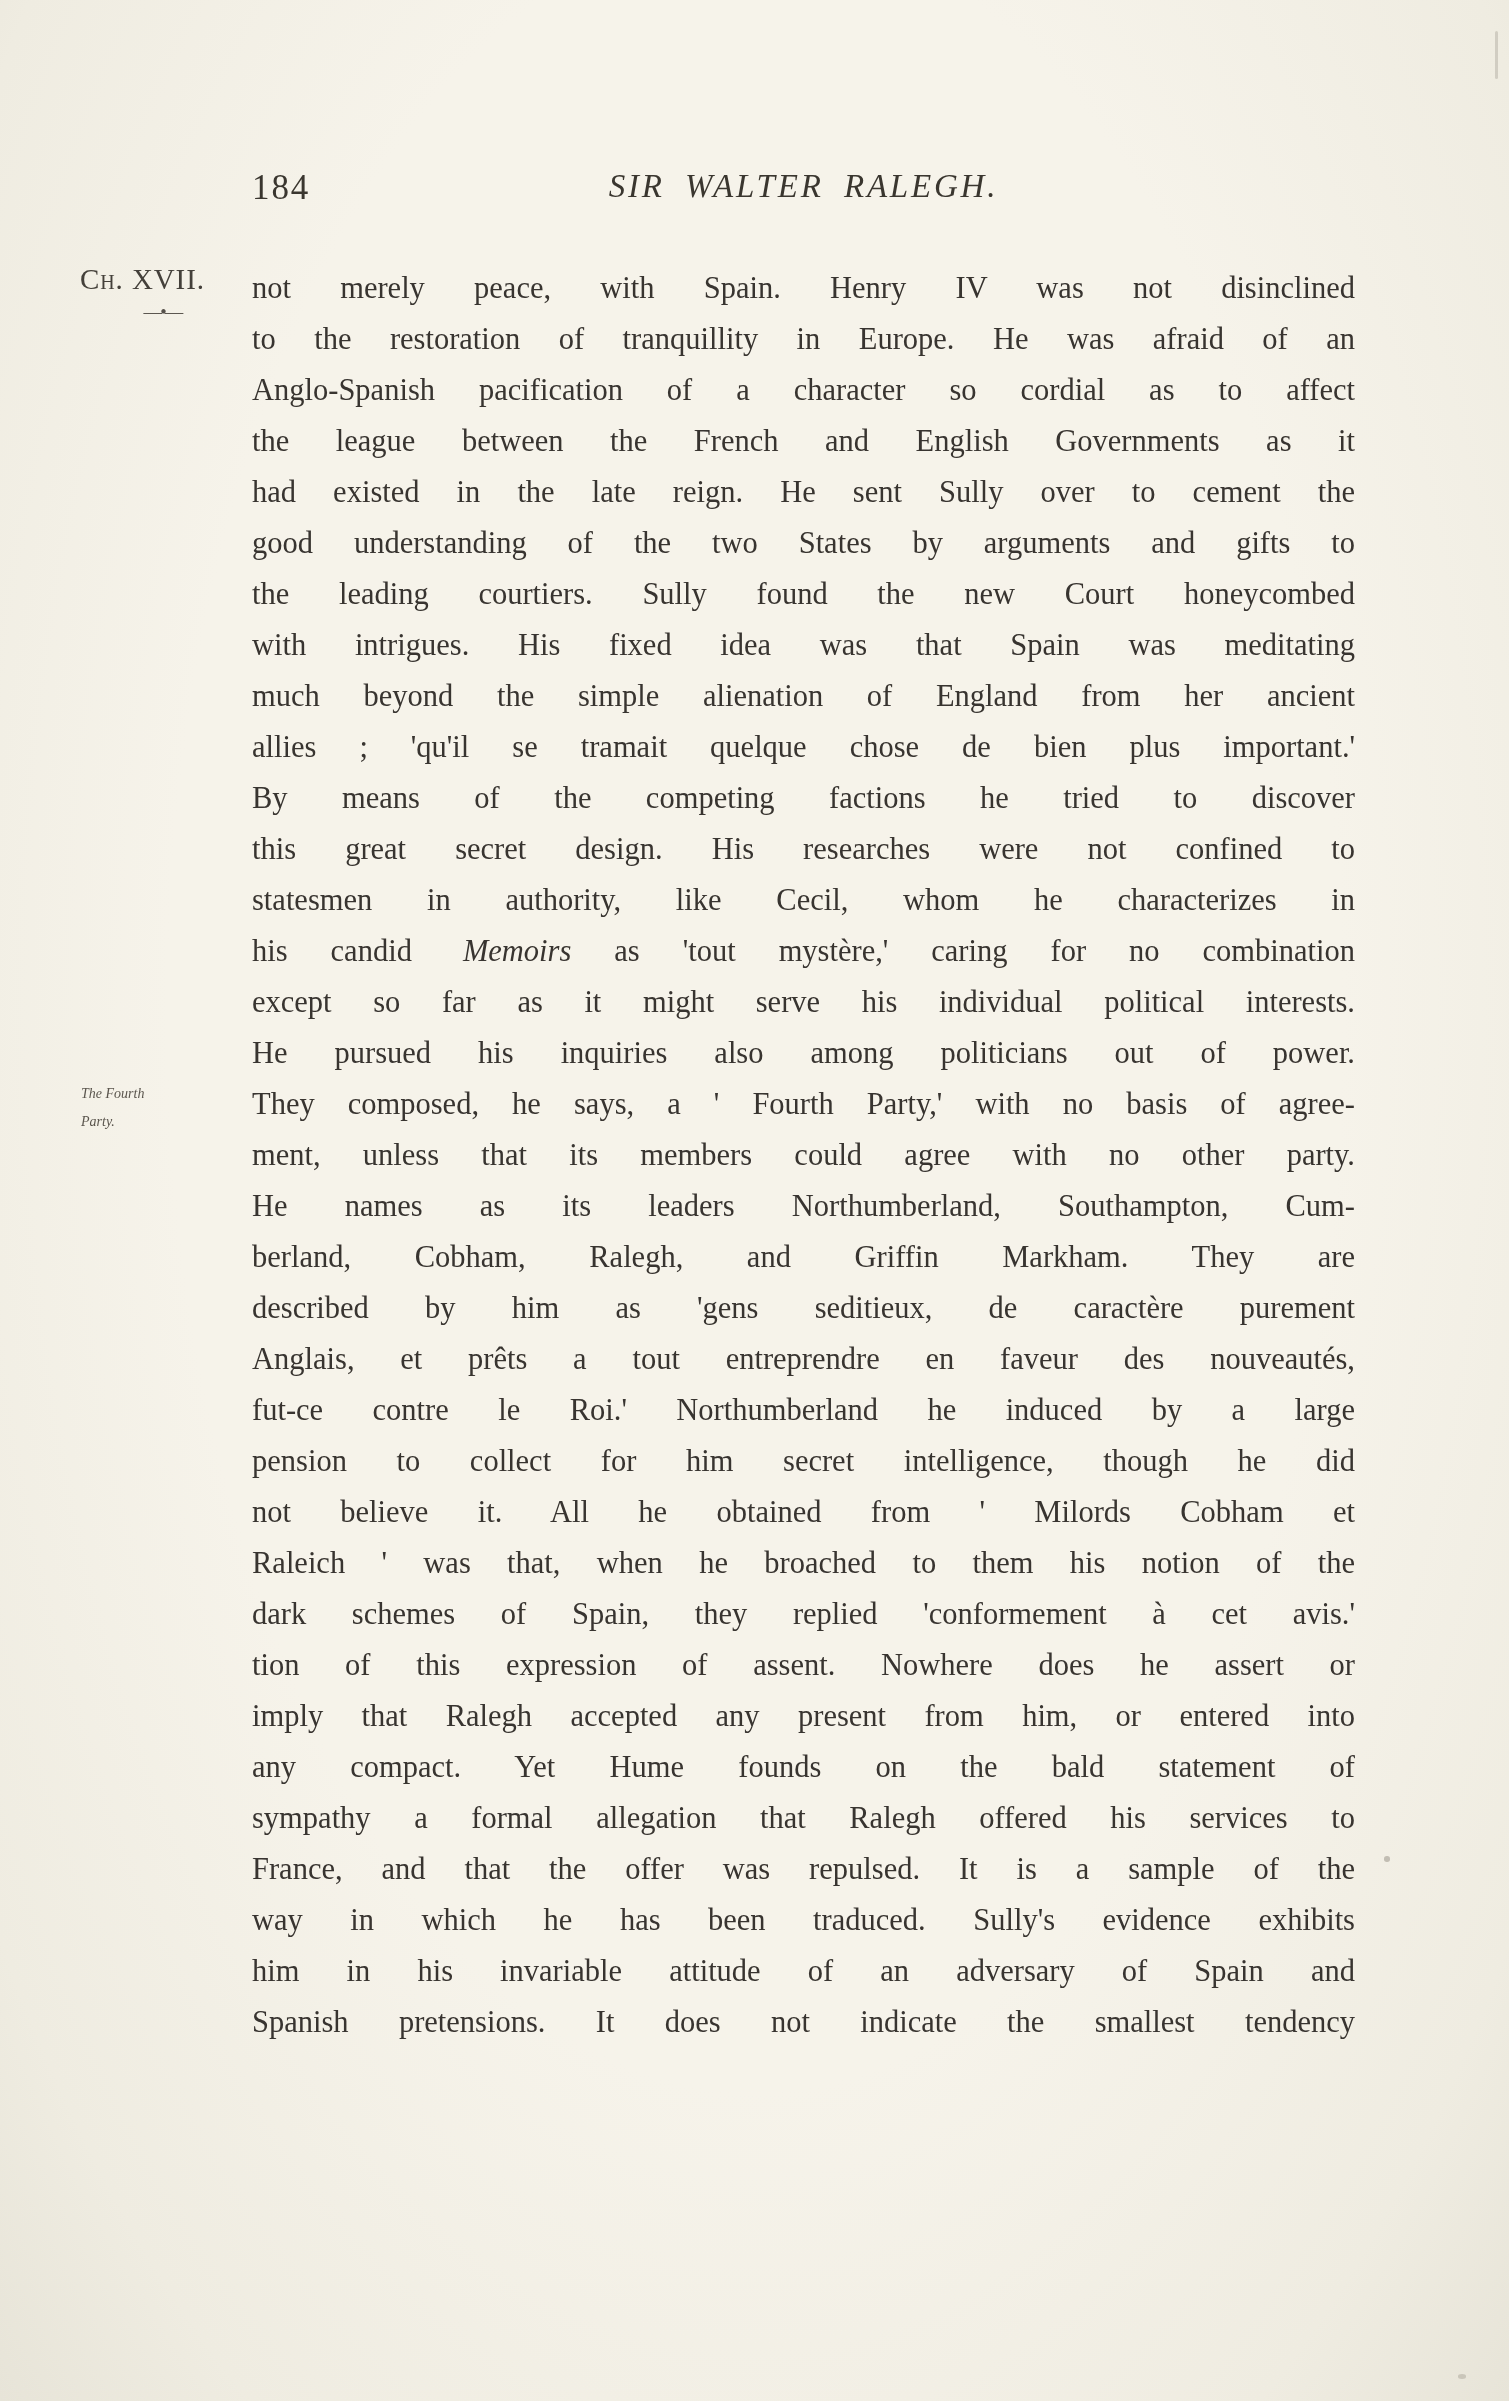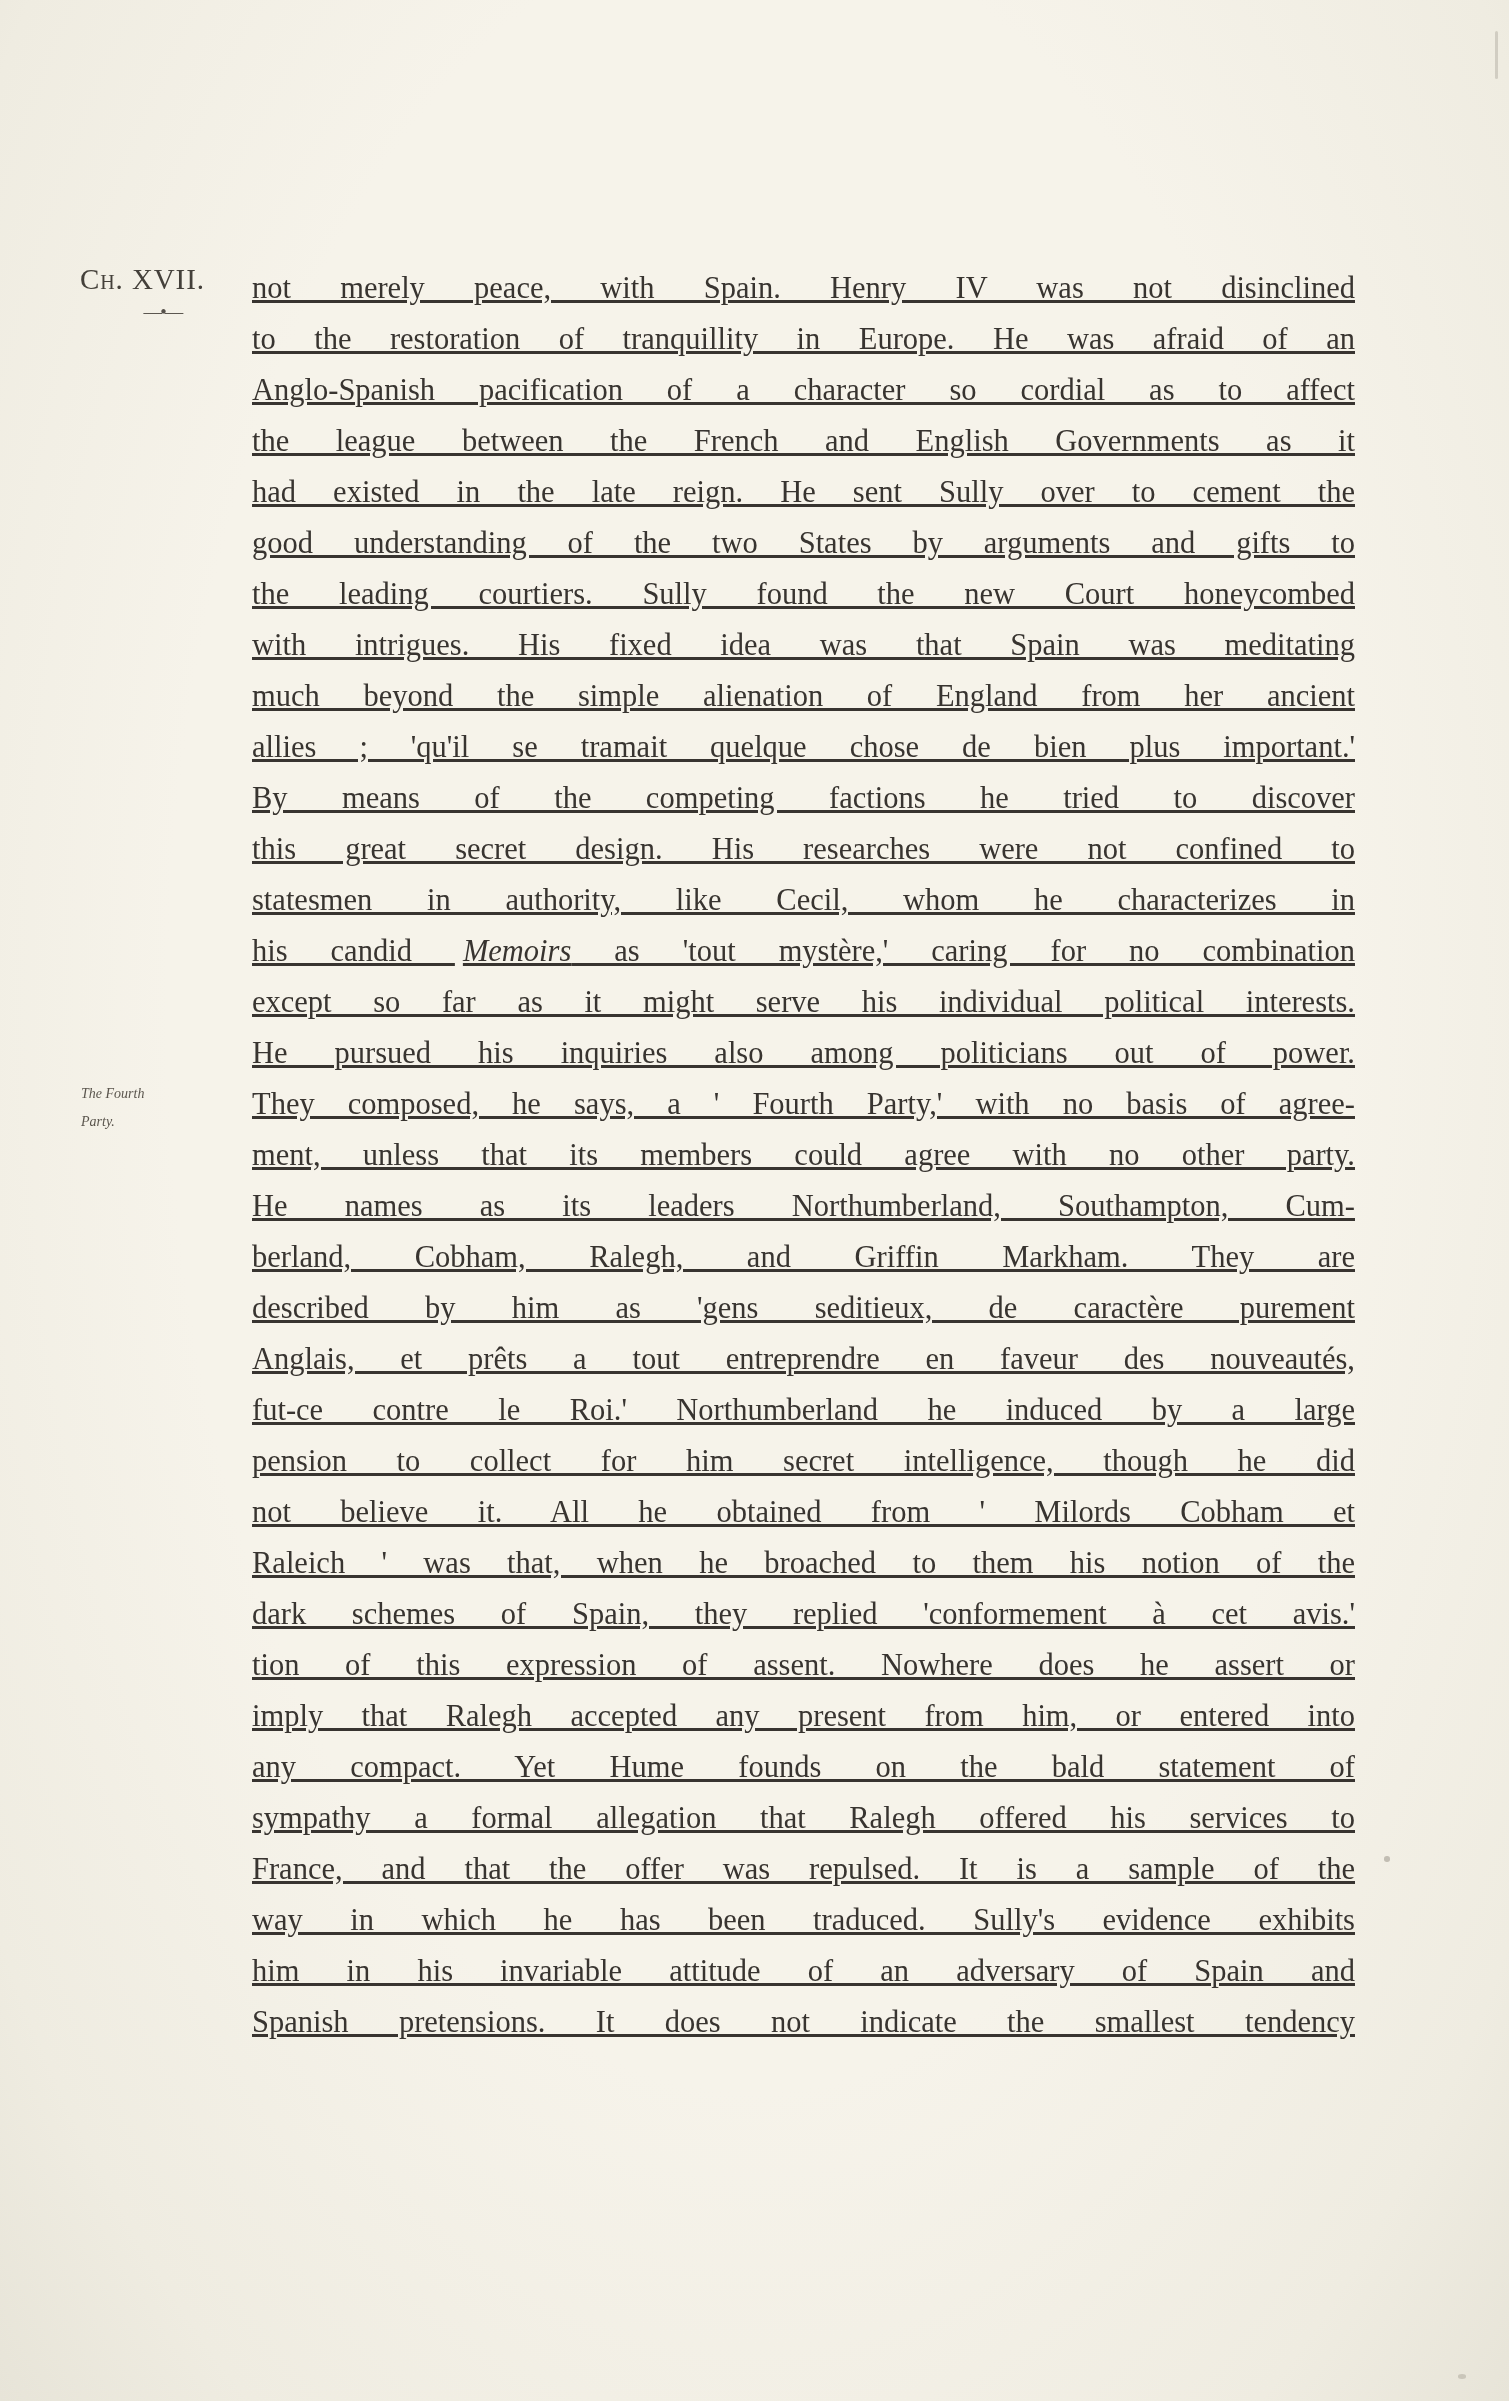--- a/index.html
+++ b/index.html
@@ -88,21 +88,20 @@
     width: 1103px;
   }
   .line {
     height: 51px;
     line-height: 51px;
     font-size: 30.5px;
     text-align: justify;
     text-align-last: justify;
     overflow: hidden;
     white-space: normal;
-    text-decoration: underline;
   }
   .line.indent {
     text-indent: 28px;
   }
   .line i {
     font-style: italic;
     margin-left: 8px;
   }
 
   
@@ -114,20 +113,24 @@
   }
   .speck.s1 { left: 1495px; top: 31px; width: 2.8px; height: 48px; border-radius: 1.9px; opacity: 0.35; }
   .speck.s2 { left: 1384px; top: 1856px; width: 5.6px; height: 5.6px; }
   .speck.s3 { left: 1458px; top: 2374px; width: 8.3px; height: 4.6px; opacity: 0.4; }
 </style>
 </head>
 <body>
 
 <div class="page">
 
+  <header class="page-header">
+    <span class="page-number">184</span>
+    <span class="running-head">SIR WALTER RALEGH.</span>
+  </header>
 
   <aside class="chapter-note">
     <span class="chapter-label">Ch. XVII.</span>
     <span class="ornament">—•—</span>
   </aside>
 
   <aside class="side-note" id="side-note">
       <div>The Fourth</div>
       <div>Party.</div>
     </aside>

